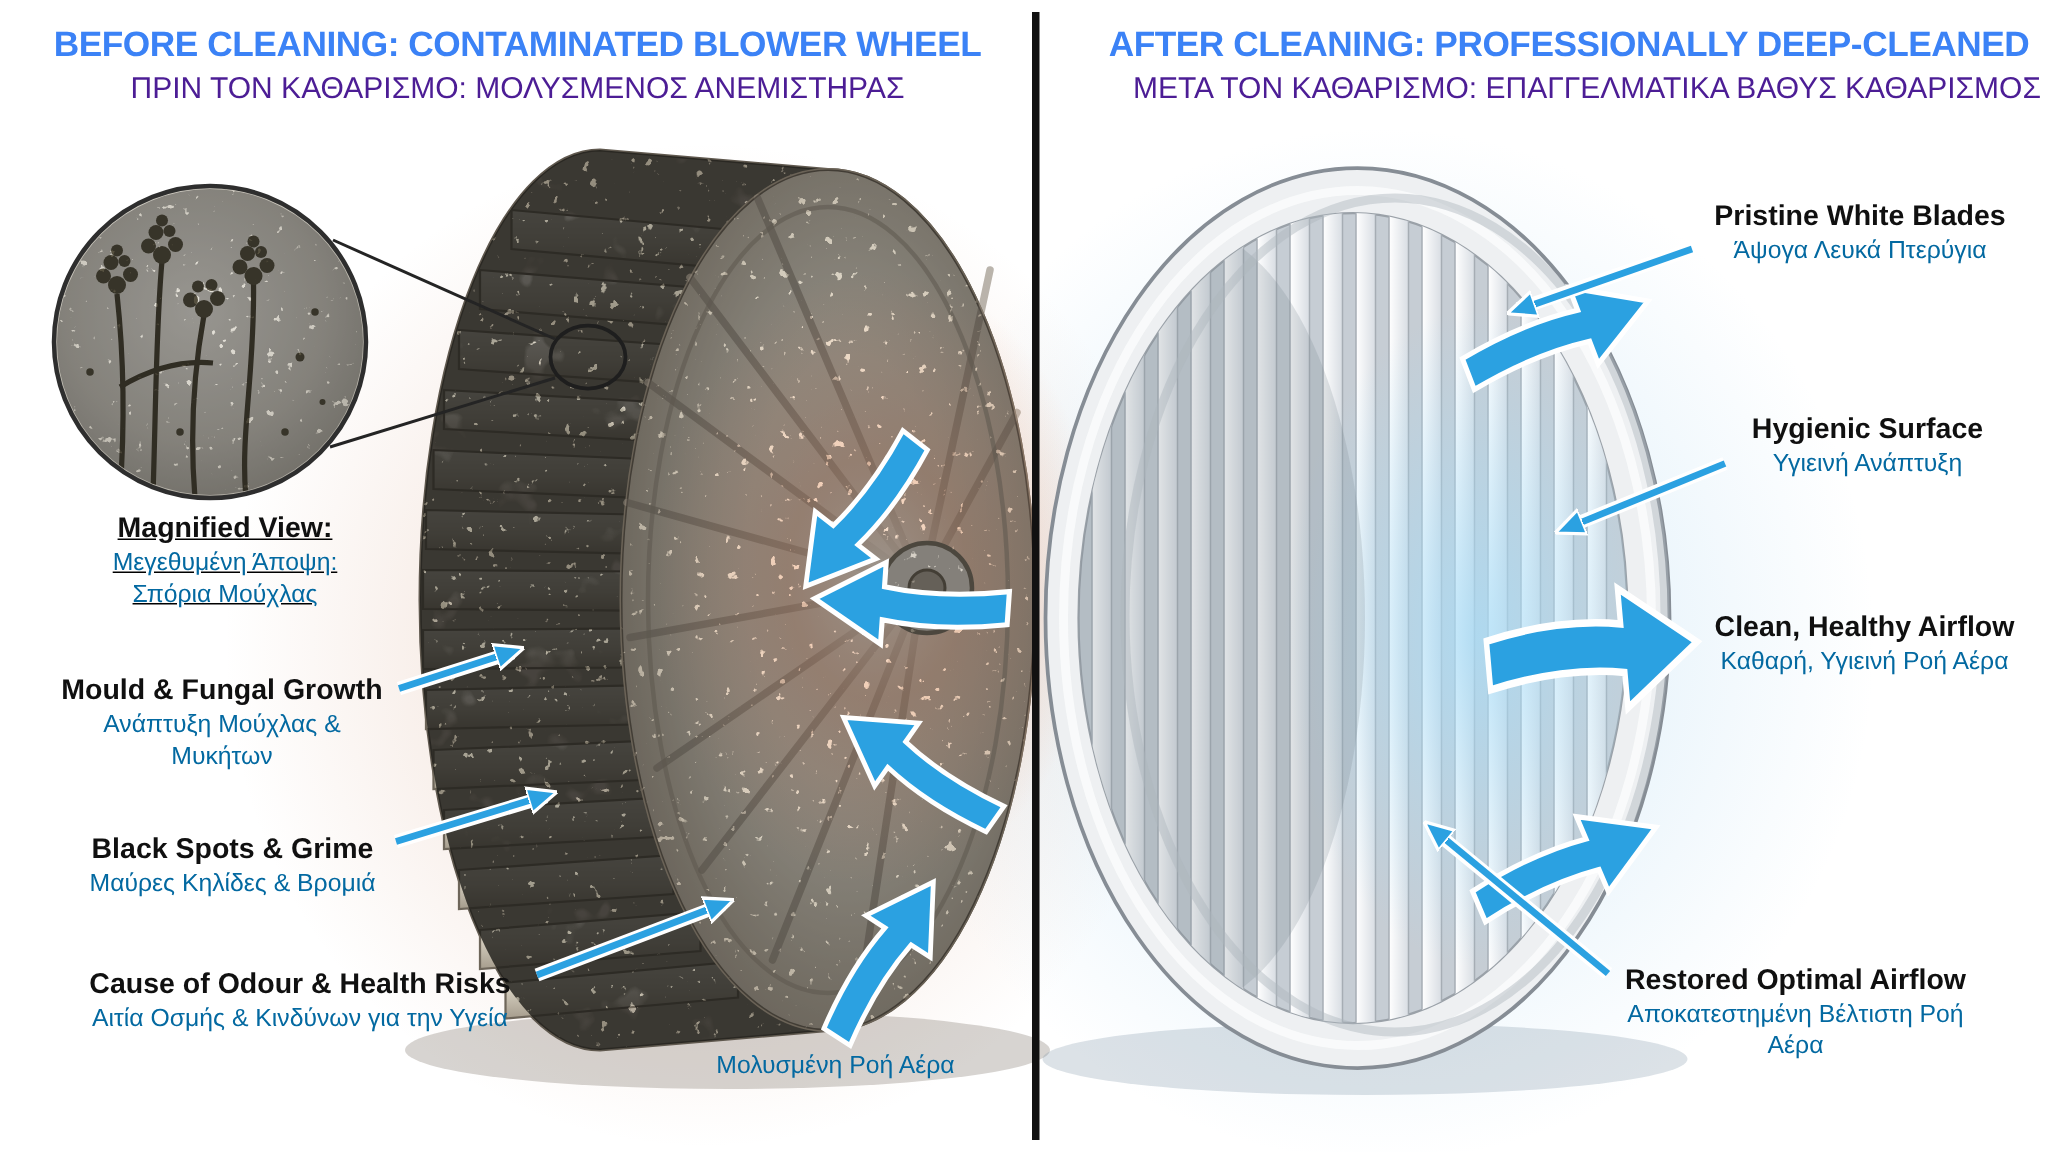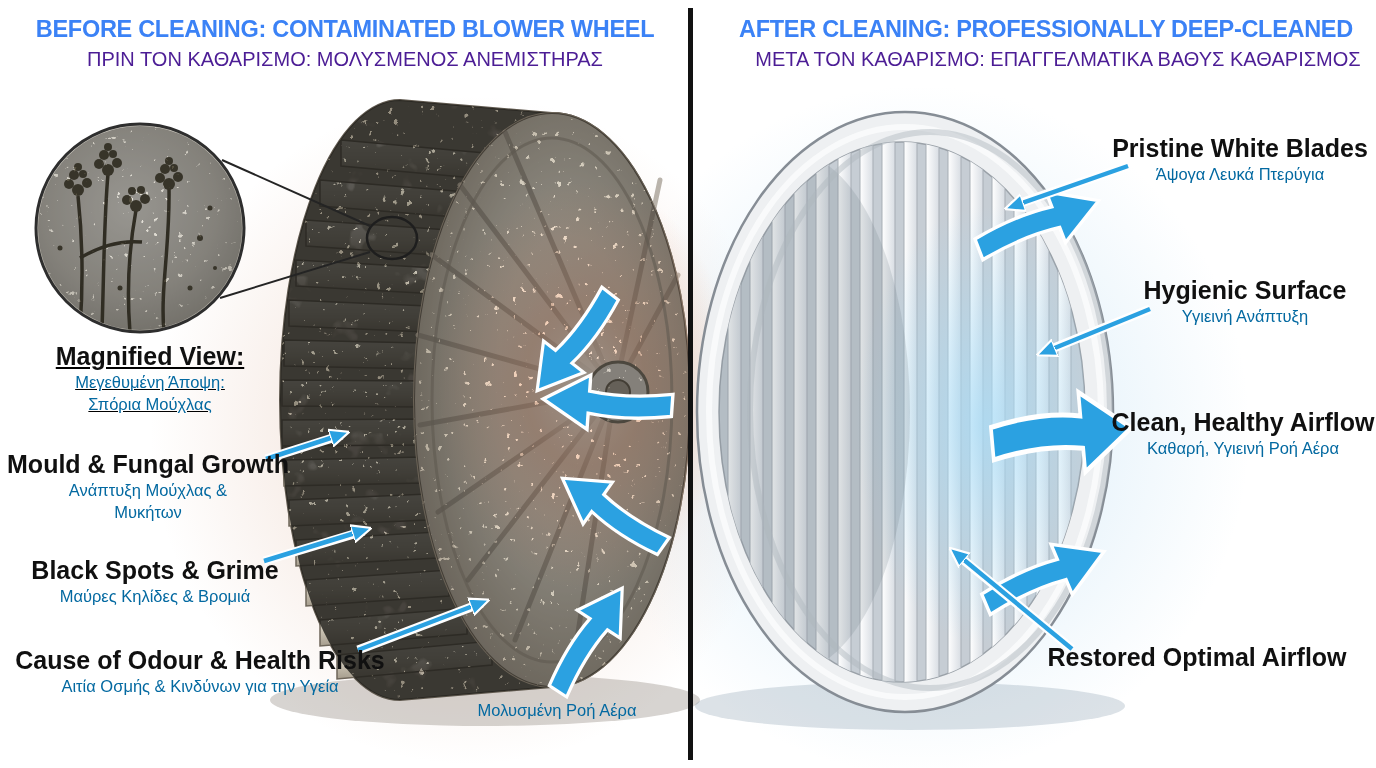--- a/index.html
+++ b/index.html
@@ -6,21 +6,21 @@
   body{
     width:1376px;height:768px;position:relative;overflow:hidden;
     background:#ffffff;
     font-family:"Liberation Sans", sans-serif;
   }
   .stage{position:absolute;inset:0;}
   svg.canvas{position:absolute;left:0;top:0;z-index:1;}
   .txt{position:absolute;z-index:2;text-align:center;transform:translateX(-50%);}
   .title{font-size:23.5px;font-weight:800;color:#3b82f6;letter-spacing:-0.3px;white-space:nowrap;}
   .subtitle{font-size:20px;font-weight:400;color:#4c1d95;white-space:nowrap;}
-  .en{font-size:25px;font-weight:700;color:#101010;line-height:1.25;white-space:nowrap;}
+  .en{font-size:19px;font-weight:700;color:#101010;line-height:1.25;white-space:nowrap;}
   .gr{font-size:16.5px;font-weight:400;color:#0369a1;line-height:1.3;white-space:pre-line;}
 </style>
 </head>
 <body>
 
 <div class="stage">
 
 <svg class="canvas" width="1376" height="768" viewBox="0 0 1376 768">
   <defs>
     <radialGradient id="faceGrad" cx="55%" cy="46%" r="65%">
@@ -299,15 +299,16 @@
   <div class="gr">Υγιεινή Ανάπτυξη</div>
 </div>
 
 <div class="txt" style="left:1243px;top:407px;">
   <div class="en">Clean, Healthy Airflow</div>
   <div class="gr">Καθαρή, Υγιεινή Ροή Αέρα</div>
 </div>
 
 <div class="txt" style="left:1197px;top:642px;">
   <div class="en">Restored Optimal Airflow</div>
+  <div class="gr">Αποκατεστημένη Βέλτιστη Ροή Αέρα</div>
 </div>
 
 </div>
 
 </body></html>

